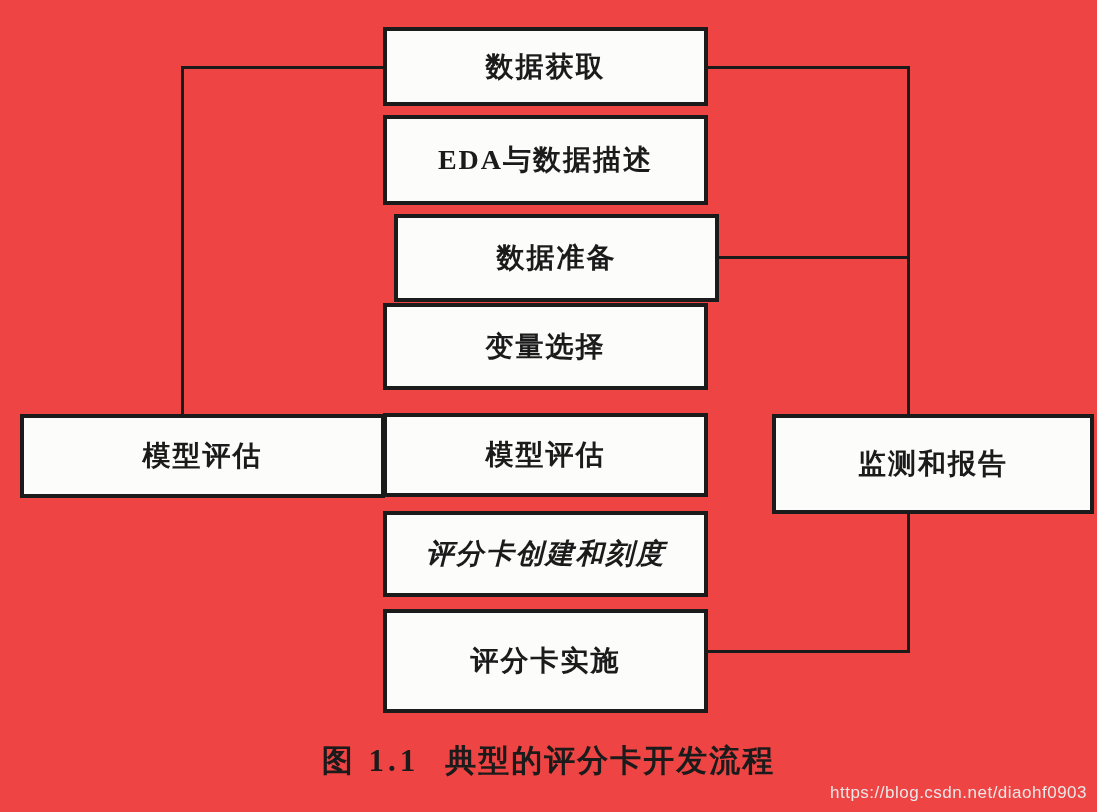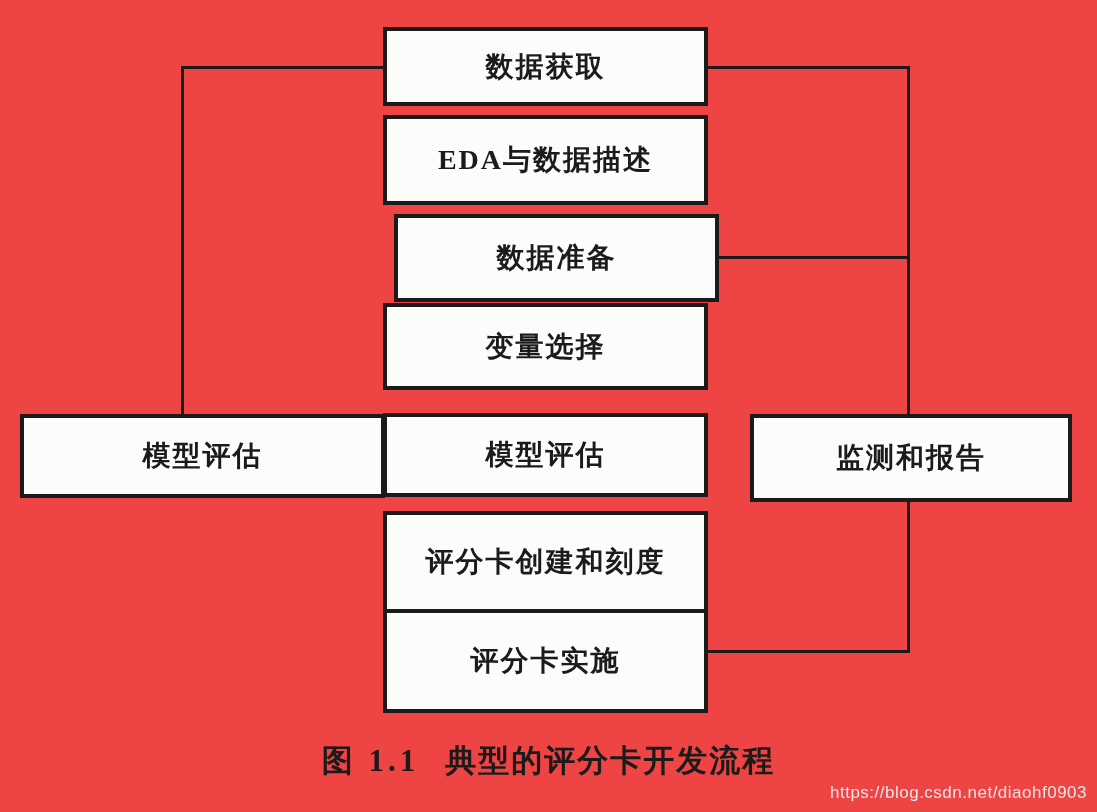--- a/index.html
+++ b/index.html
@@ -85,31 +85,31 @@
   </div>
   <div class="node" style="left:394px; top:214px; width:325px; height:88px;">
     <span>数据准备</span>
   </div>
   <div class="node" style="left:383px; top:303px; width:325px; height:87px;">
     <span>变量选择</span>
   </div>
   <div class="node" style="left:383px; top:413px; width:325px; height:84px;">
     <span>模型评估</span>
   </div>
-  <div class="node" style="left:383px; top:511px; width:325px; height:102px;">
+  <div class="node" style="left:383px; top:511px; width:325px; height:86px;font-style:italic;">
     <span>评分卡创建和刻度</span>
   </div>
   <div class="node" style="left:383px; top:609px; width:325px; height:104px;">
     <span>评分卡实施</span>
   </div>
 
   <div class="node" style="left:20px; top:414px; width:365px; height:84px;">
     <span>模型评估</span>
   </div>
-  <div class="node" style="left:750px; top:414px; width:322px; height:88px;align-items:center;">
+  <div class="node" style="left:772px; top:414px; width:322px; height:100px;align-items:center;">
     <span>监测和报告</span>
   </div>
 
   <div class="caption">
     <span class="fig-label">图 1.1</span><span>典型的评分卡开发流程</span>
   </div>
 
   <div class="watermark">https://blog.csdn.net/diaohf0903</div>
 
 </div>

